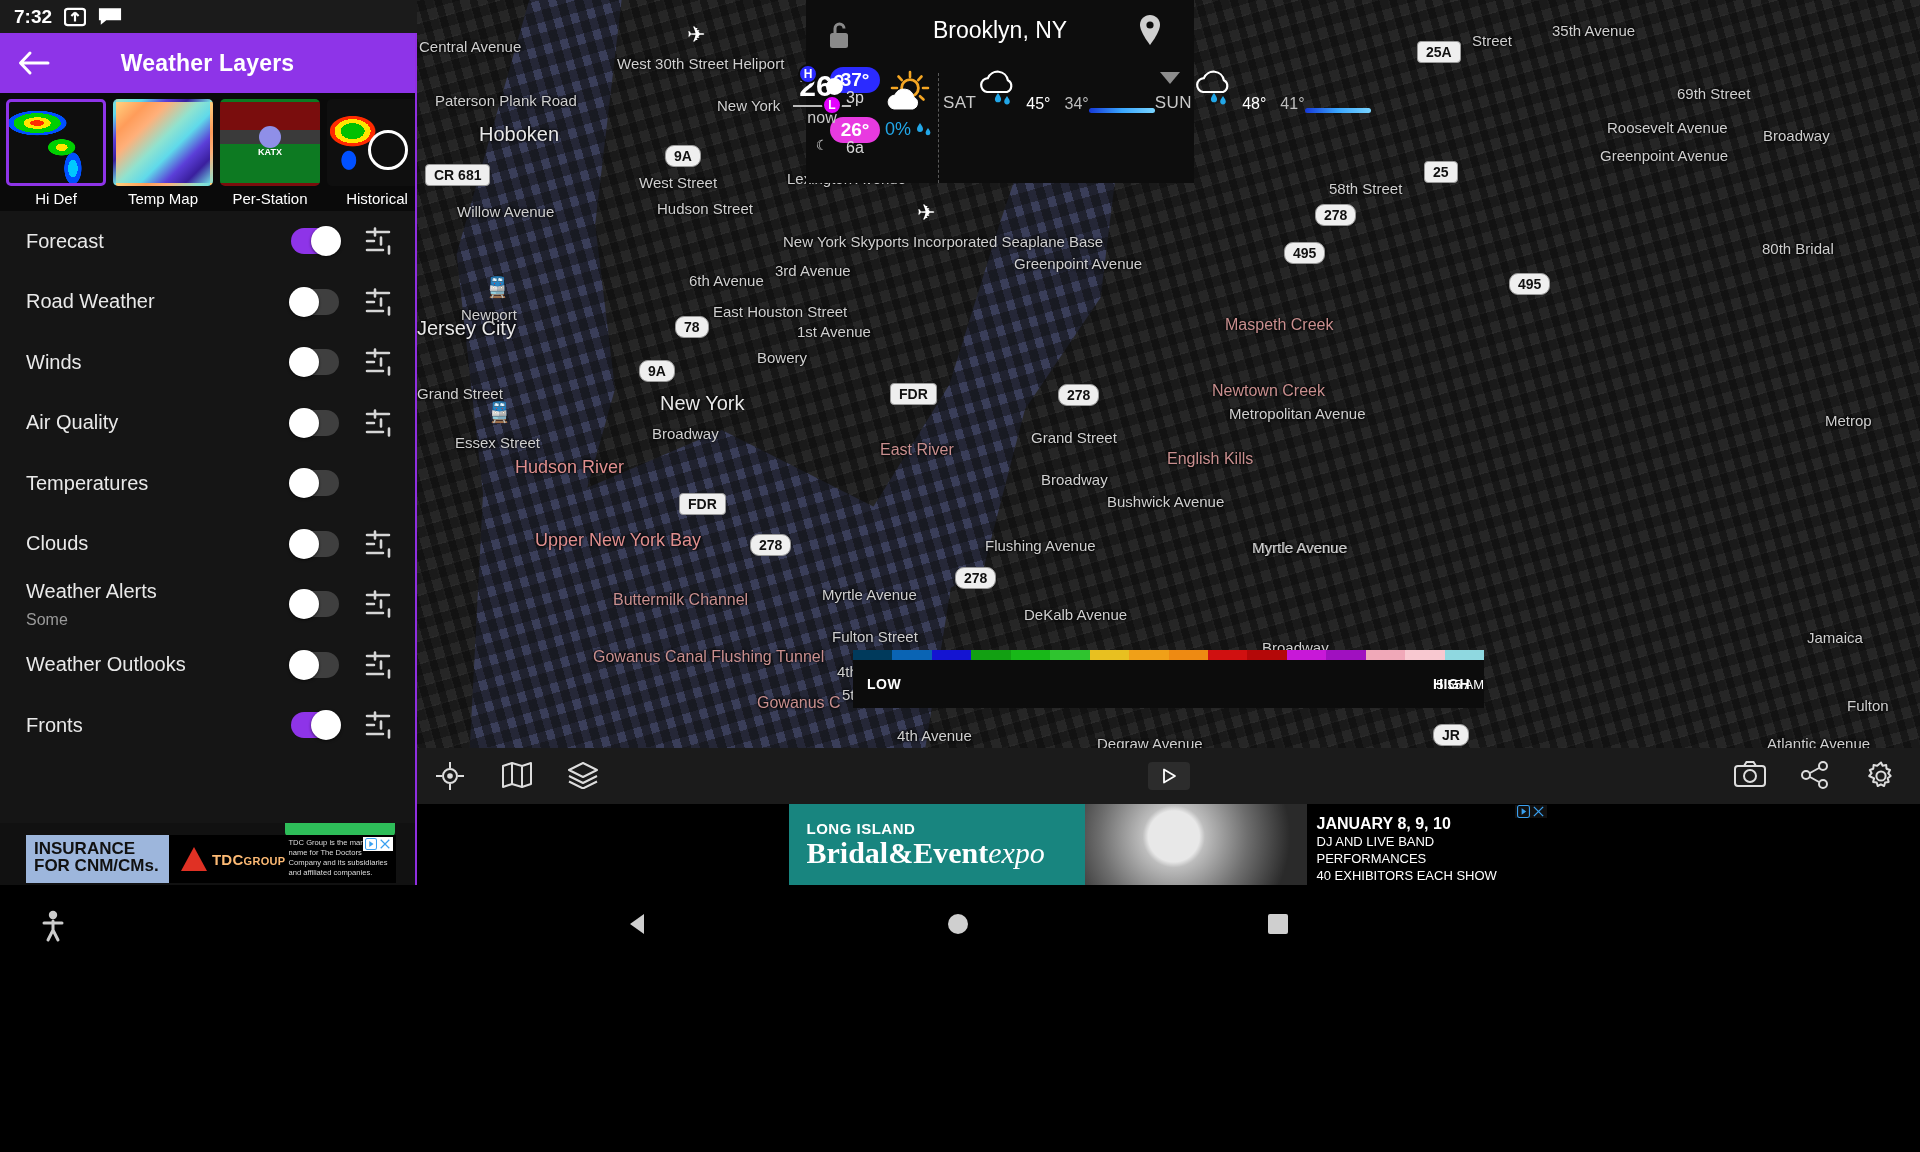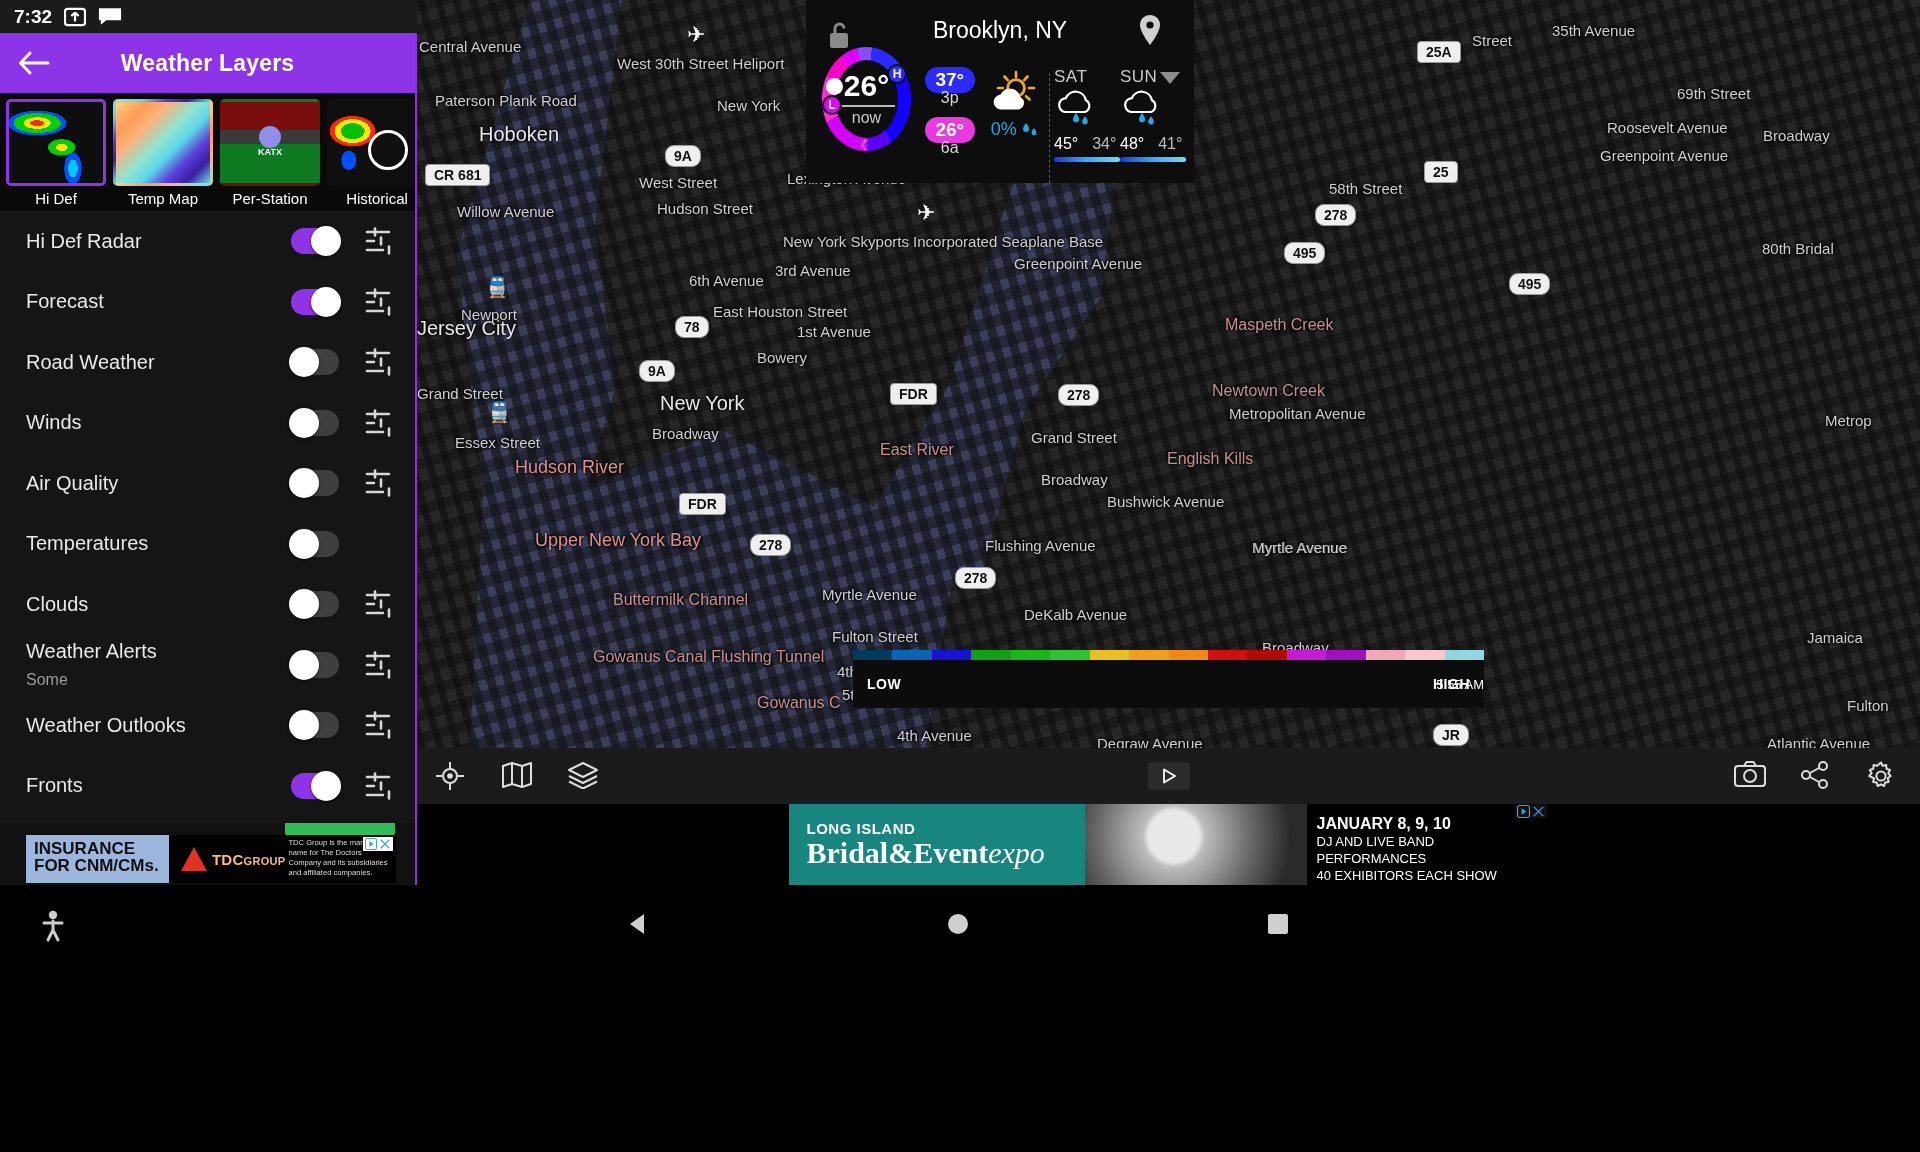--- a/index.html
+++ b/index.html
@@ -166,21 +166,21 @@
   .hilo { width:72px; margin:14px 0 0 8px; display:flex; flex-direction:column; gap:10px; align-items:center;}
   .pill { border-radius:13px; padding:2px 0; width:50px; text-align:center; color:#fff;
           font-size:19px; font-weight:700;}
   .pill.hi { background:#2b2bff; }
   .pill.lo { background:#e83ae0; }
   .pill-time { color:#d8d8d8; font-size:16px; margin-top:-6px;}
   .now-col { width:80px; margin-top:16px; display:flex; flex-direction:column; align-items:center; }
   .precip { color:#22a7e8; font-size:18px; display:flex; align-items:center; gap:4px; margin-top:2px;}
   .divider-dash { width:0; border-left:1px dashed #5a5a5a; height:110px; margin:20px 4px 0 0;}
   .days { flex:1; display:flex; }
-  .day { flex:1; display:flex; flex-direction:column; align-items:flex-start; padding-top:14px; }
+  .day { flex:1; display:flex; align-items:flex-end; padding-top:14px; }
   .day-name { color:#c9c9c9; font-size:17px; letter-spacing:.5px;}
   .day-temps { display:flex; gap:14px; color:#fff; font-size:16px; margin-top:2px;}
   .day-temps .lo { color:#bdbdbd; }
   .day-bar { width:66px; height:5px; border-radius:3px; margin-top:4px;
      background:linear-gradient(90deg,#1538d8,#3aa7ff,#79d4ff);}
   .collapse-arrow { position:absolute; right:14px; top:72px; width:0;height:0;
      border-left:10px solid transparent;border-right:10px solid transparent;border-top:12px solid #8d8d8d;}
 
   
   .legend { position:absolute; left:436px; top:660px; width:631px; height:48px; background:#0c0c0c;}
@@ -590,36 +590,20 @@
         </div>
         <div class="thumb-wrap">
           <div class="thumb t4"></div>
           <div class="thumb-label">Historical</div>
         </div>
       </div>
 
     <div class="layers" id="layer-host">
         <div class="row">
           <div class="row-labels">
-            <span class="row-title">Hi Def Radar</span>
-          </div>
-          <div class="toggle on">
-            <span class="knob"></span>
-          </div>
-          <span class="sliders-icon"><svg width="34" height="30" viewBox="0 0 34 30">
-              <g stroke="#d6d6d6" stroke-width="2.6" stroke-linecap="round">
-                <path d="M2 6h22M2 15h7M2 24h16"></path>
-              </g>
-              <g stroke="#d6d6d6" stroke-width="2.6" stroke-linecap="round">
-                <path d="M10 2.5v7M16 11.5v7M24 20.5v7"></path>
-              </g>
-            </svg></span>
-        </div>
-        <div class="row">
-          <div class="row-labels">
             <span class="row-title">Forecast</span>
           </div>
           <div class="toggle on">
             <span class="knob"></span>
           </div>
           <span class="sliders-icon"><svg width="34" height="30" viewBox="0 0 34 30">
               <g stroke="#d6d6d6" stroke-width="2.6" stroke-linecap="round">
                 <path d="M2 6h22M2 15h7M2 24h16"></path>
               </g>
               <g stroke="#d6d6d6" stroke-width="2.6" stroke-linecap="round">

